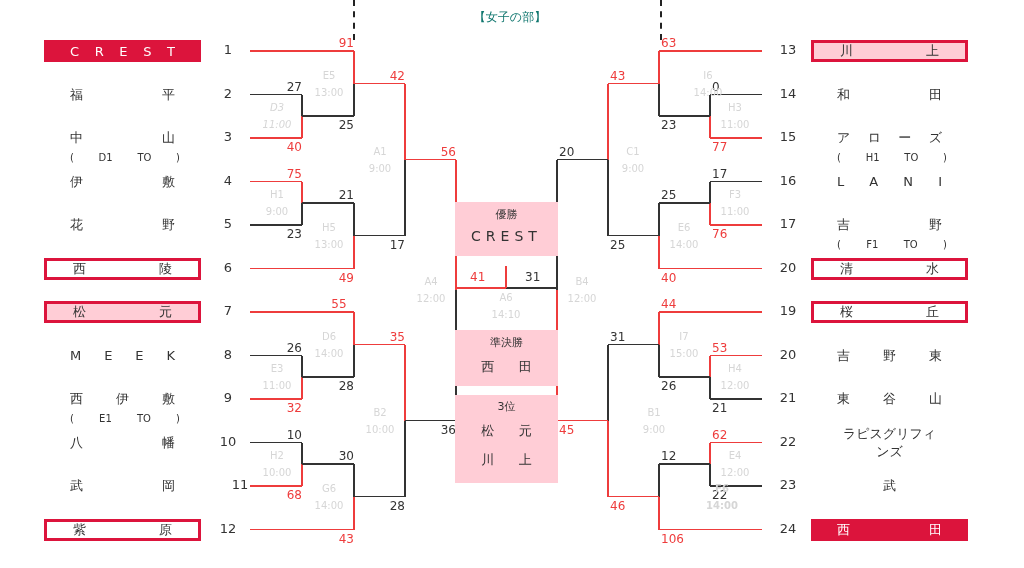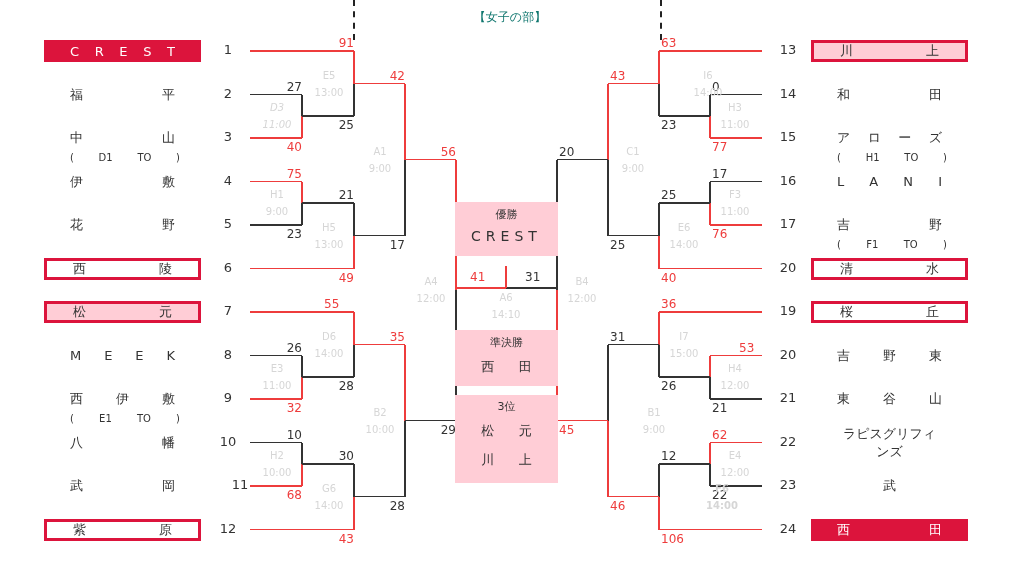--- a/index.html
+++ b/index.html
@@ -310,21 +310,21 @@
     <div class="match" style="left:358px; top:142.75px;">
       <div>A1</div>
       <div>9:00</div>
     </div>
     <div class="score l" style="top:340.5px; left:272px; width:30px; text-align:right;">26</div>
     <div class="score w" style="top:401px; left:272px; width:30px; text-align:right;">32</div>
     <div class="match" style="left:255px; top:360.25px;">
       <div>E3</div>
       <div>11:00</div>
     </div>
-    <div class="score w" style="top:297px; left:324px; width:30px; text-align:left;">55</div>
+    <div class="score w" style="top:297px; left:324px; width:30px; text-align:center;">55</div>
     <div class="score l" style="top:379.25px; left:324px; width:30px; text-align:right;">28</div>
     <div class="match" style="left:307px; top:327.625px;">
       <div>D6</div>
       <div>14:00</div>
     </div>
     <div class="score l" style="top:427.5px; left:272px; width:30px; text-align:right;">10</div>
     <div class="score w" style="top:488px; left:272px; width:30px; text-align:right;">68</div>
     <div class="match" style="left:255px; top:447.25px;">
       <div>H2</div>
       <div>10:00</div>
@@ -335,21 +335,21 @@
       <div>G6</div>
       <div>14:00</div>
     </div>
     <div class="score w" style="top:329.625px; left:375px; width:30px; text-align:right;">35</div>
     <div class="score l" style="top:498.875px; left:375px; width:30px; text-align:right;">28</div>
     <div class="match" style="left:358px; top:403.75px;">
       <div>B2</div>
       <div>10:00</div>
     </div>
     <div class="score w" style="top:144.75px; left:426px; width:30px; text-align:right;">56</div>
-    <div class="score l" style="top:422.75px; left:426px; width:30px; text-align:right;">29</div>
+    <div class="score l" style="top:422.75px; left:426px; width:30px; text-align:right;">36</div>
     <div class="match" style="left:409px; top:273.25px;">
       <div>A4</div>
       <div>12:00</div>
     </div>
     <div class="score l" style="top:79.5px; left:712px;">0</div>
     <div class="score w" style="top:140px; left:712px;">77</div>
     <div class="match" style="left:713px; top:99.25px;">
       <div>H3</div>
       <div>11:00</div>
     </div>
@@ -370,27 +370,27 @@
     <div class="match" style="left:662px; top:218.875px;">
       <div>E6</div>
       <div>14:00</div>
     </div>
     <div class="score w" style="top:68.625px; left:610px;">43</div>
     <div class="score l" style="top:237.875px; left:610px;">25</div>
     <div class="match" style="left:611px; top:142.75px;">
       <div>C1</div>
       <div>9:00</div>
     </div>
-    <div class="score w" style="top:340.5px; left:712px;margin-left:27px;">53</div>
+    <div class="score w" style="top:340.5px; left:712px;">53</div>
     <div class="score l" style="top:401px; left:712px;">21</div>
     <div class="match" style="left:713px; top:360.25px;">
       <div>H4</div>
       <div>12:00</div>
     </div>
-    <div class="score w" style="top:297px; left:661px;">36</div>
+    <div class="score w" style="top:297px; left:661px;">44</div>
     <div class="score l" style="top:379.25px; left:661px;">26</div>
     <div class="match" style="left:662px; top:327.625px;">
       <div>I7</div>
       <div>15:00</div>
     </div>
     <div class="score w" style="top:427.5px; left:712px;">62</div>
     <div class="score l" style="top:488px; left:712px;">22</div>
     <div class="match" style="left:713px; top:447.25px;">
       <div>E4</div>
       <div>12:00</div>

